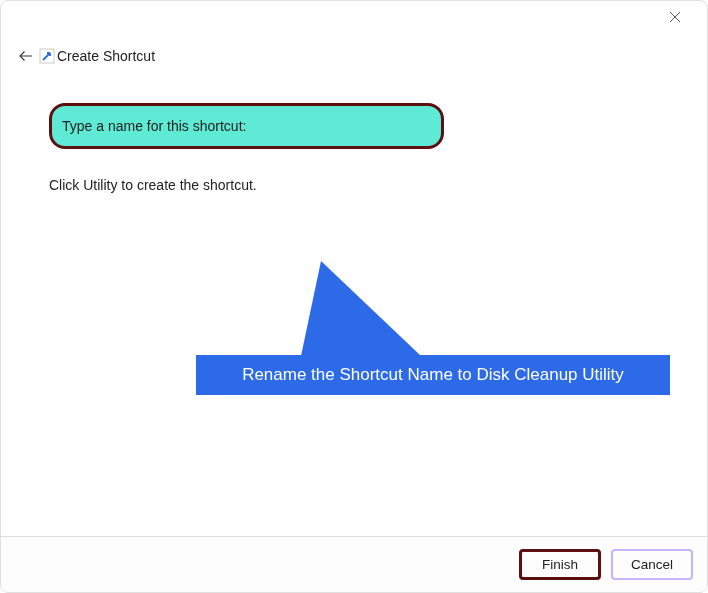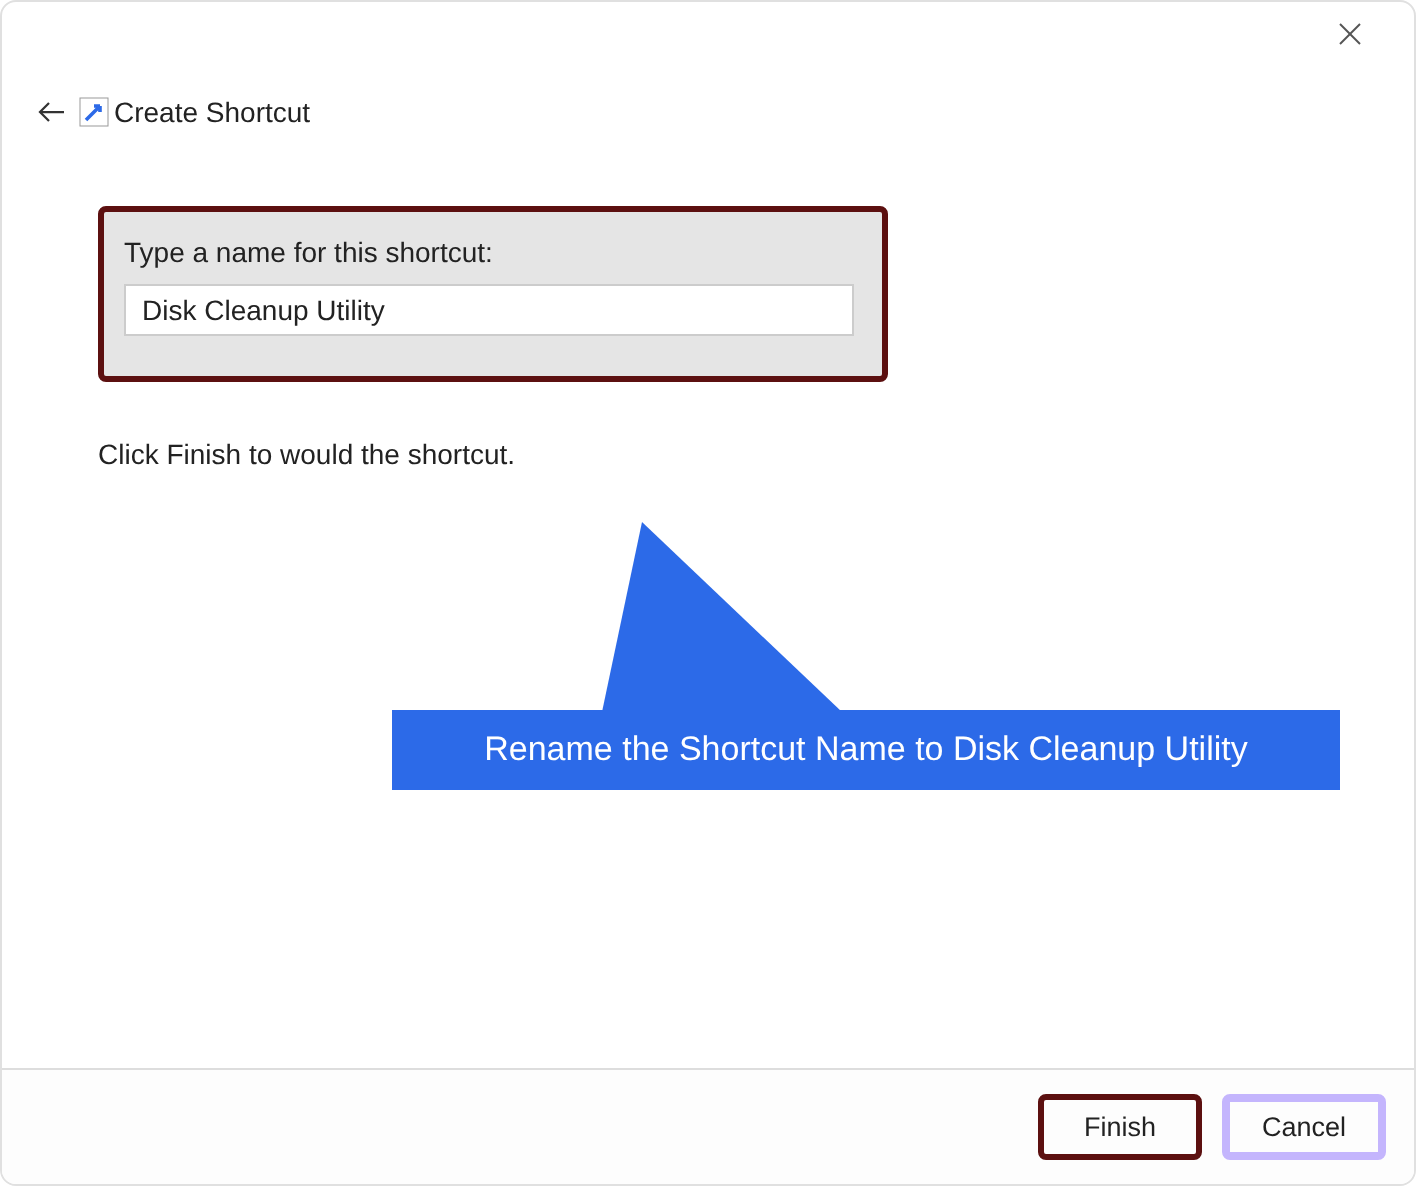--- a/index.html
+++ b/index.html
@@ -70,24 +70,24 @@
       padding: 28px 48px 0 48px;
     }
     .page-heading {
       font-size: 20px;
       color: #003399;
       font-weight: 400;
       margin-bottom: 38px;
     }
     .highlight-box {
       border: 3px solid #5c1010;
-      border-radius: 4px;
-      padding: 12px 10px 20px 10px;
+      border-radius: 16px;
+      padding: 12px 10px 4px 10px;
       width: 395px;
-      background: #e5e5e5;
+      background: #5eead4;
     }
     .input-label {
       font-size: 14px;
       color: #222;
       margin-bottom: 8px;
       display: block;
     }
     .name-input {
       width: 365px;
       padding: 4px 8px;
@@ -139,21 +139,21 @@
       padding: 12px 14px;
       display: flex;
       justify-content: flex-end;
       gap: 10px;
       background: #fdfdfd;
     }
     .btn {
       min-width: 82px;
       padding: 5px 16px;
       font-size: 13.5px;
-      border: 4px solid #c4b5fd;
+      border: 2px solid #c4b5fd;
       background: #fdfdfd;
       border-radius: 4px;
       cursor: pointer;
       font-family: inherit;
       color: #222;
     }
     .btn-finish {
       border: 3px solid #5c1010;
     }
   </style>
@@ -182,24 +182,23 @@
       <path d="M4 12 L11 5 M11 5 L8 5 M11 5 L11 8" stroke="#2c6ae8" stroke-width="1.8" fill="none"></path>
     </svg>
   </div>
   <div class="header-title">Create Shortcut</div>
 </div>
 
 <div class="content">
 
   <div class="highlight-box">
     <label class="input-label">Type a name for this shortcut:</label>
-    <input type="text" class="name-input" value="Disk Cleanup Utility" style="">
-  </div>
-
-  <p class="hint-text">Click Finish to would the shortcut.</p>
+  </div>
+
+  <p class="hint-text">Click Utility to create the shortcut.</p>
 </div>
 
 <div class="callout-container">
   <svg class="callout-arrow" width="130" height="100" viewBox="0 0 130 100">
     <polygon points="30,0 130,95 10,95" fill="#2c6ae8"></polygon>
   </svg>
   <div class="callout-box">
     <span class="callout-text">Rename the Shortcut Name to Disk Cleanup Utility</span>
   </div>
 </div>

